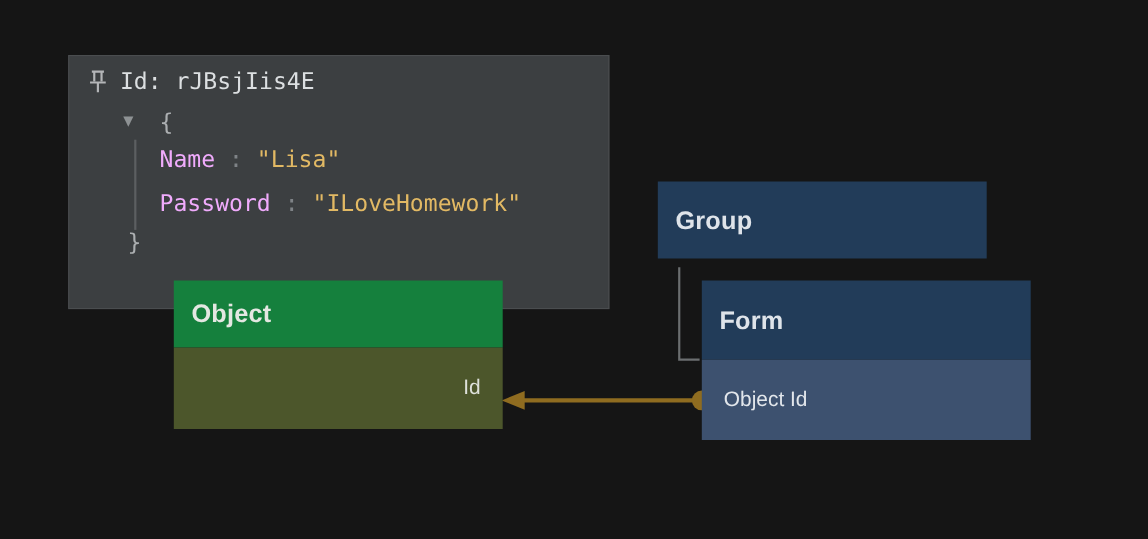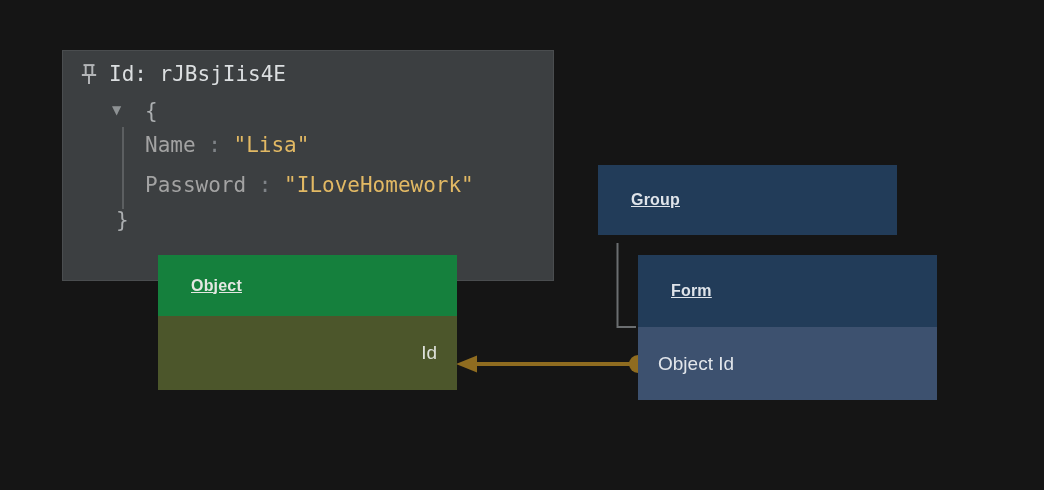--- a/index.html
+++ b/index.html
@@ -22,28 +22,28 @@
   }
   .tooltip .brace{color:#acafb1;}
   .tooltip .brace-open{position:absolute;left:82px;top:48px;}
   .tooltip .brace-close{position:absolute;left:53px;top:157px;}
   .tooltip .indent-guide{
     position:absolute;left:59px;top:76px;width:2px;height:82px;background:#5c5f61;
   }
   .tooltip .field-row{position:absolute;left:82px;white-space:pre;}
   .tooltip .field-row.name{top:82px;}
   .tooltip .field-row.password{top:122px;}
-  .tooltip .k{color:#a3a3a3;}
+  .tooltip .k{color:#f0abfc;}
   .tooltip .sep{color:#7f8387;}
   .tooltip .v{color:#e2b964;}
   
   .node{position:absolute;box-sizing:border-box;color:#e2e6eb;}
   .node .hdr{
-    display:flex;align-items:center;padding:0 33px;
-    font-size:16px;font-weight:600;letter-spacing:.2px;text-decoration:underline;
+    display:flex;align-items:center;padding:0 16px;
+    font-size:23px;font-weight:600;letter-spacing:.2px;
   }
   .node .row{
     display:flex;align-items:center;padding:0 20px;
     font-size:19px;font-weight:500;
   }
   .node-object{left:158px;top:255px;width:299px;height:145px;}
   .node-object .hdr{height:61px;background:#15803d;color:#e4e7e2;}
   .node-object .row{height:74px;background:#4c562b;justify-content:flex-end;color:#dde0da;align-items:center;}
   .node-group{left:598px;top:165px;width:299px;height:70px;background:#223c59;}
   .node-group .hdr{height:70px;color:#dfe4ea;}

